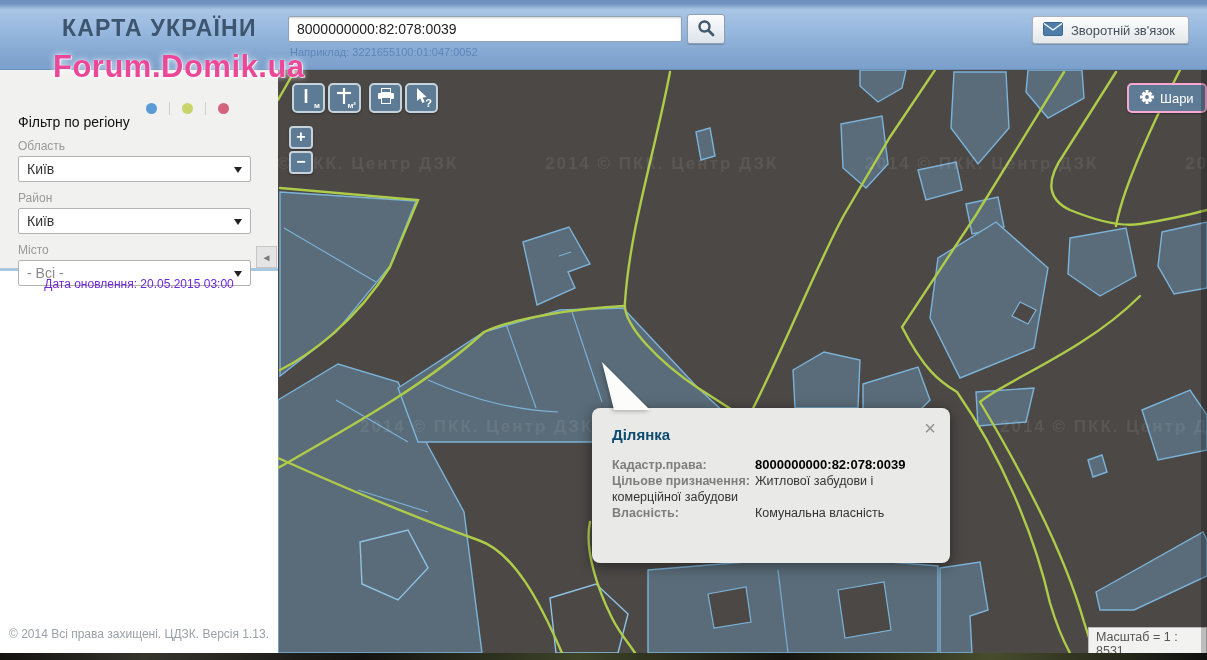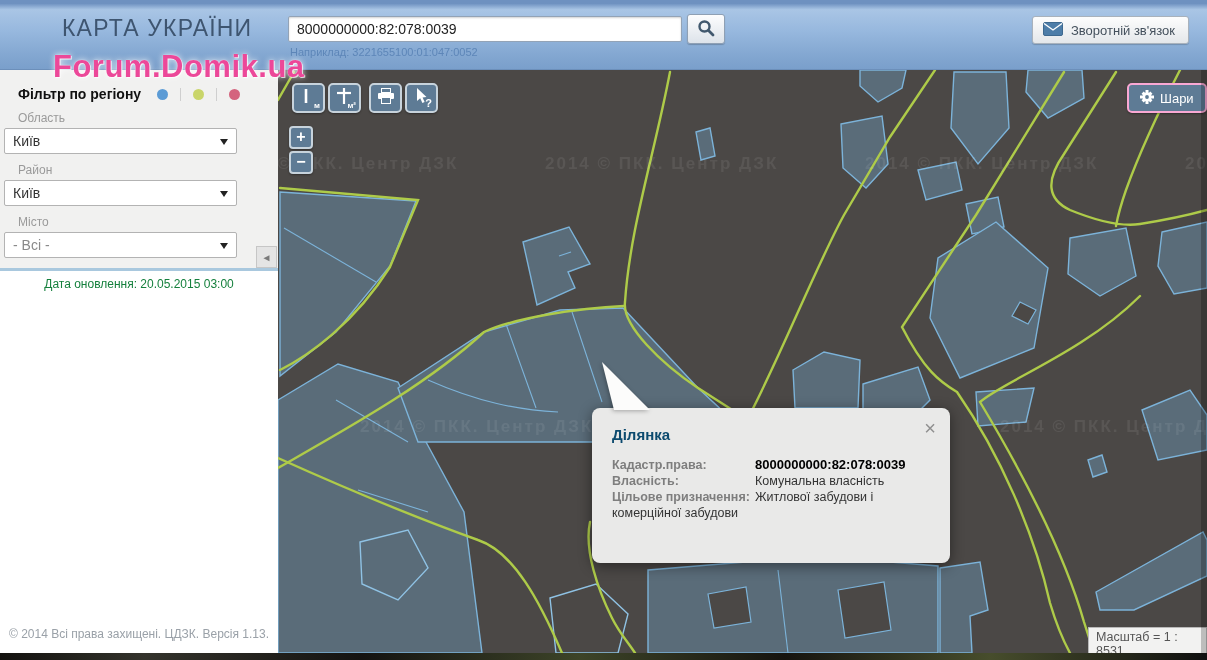--- a/index.html
+++ b/index.html
@@ -6,56 +6,56 @@
   html,body { width:1207px; height:660px; overflow:hidden; }
   body { font-family:"Liberation Sans","DejaVu Sans",sans-serif; background:#fff; }
   #app { position:relative; width:1207px; height:660px; overflow:hidden; background:#fff; }
 
   
   .header { position:absolute; left:0; top:0; width:1207px; height:70px; z-index:5;
     background:linear-gradient(180deg,#6e91c0 0%,#6e91c0 5%,#a9c5e5 14%,#97b8de 45%,#83a7d1 80%,#7a9fcb 100%);
     border-bottom:1px solid #6c8fba; }
   .logo { position:absolute; left:62px; top:14px; color:#3e5570; cursor:default; }
   .logo .l1 { font-size:15px; font-weight:600; letter-spacing:.6px; }
-  .logo .l2 { font-size:23px; font-weight:400; letter-spacing:1.2px; margin-top:1px; }
+  .logo .l2 { font-size:23px; font-weight:700; letter-spacing:1.2px; margin-top:1px; }
   .search-input { position:absolute; left:288px; top:16px; width:394px; height:26px;
     border:1px solid #93a3b6; border-radius:2px; padding:0 8px; font-size:14px; color:#222;
     font-family:"Liberation Sans","DejaVu Sans",sans-serif;
     box-shadow:inset 0 1px 2px rgba(0,0,0,.18); outline:none; }
   .search-btn { position:absolute; left:687px; top:14px; width:38px; height:30px;
     background:linear-gradient(180deg,#fdfdfe,#dde3ea); border:1px solid #8fa0b4; border-radius:3px;
     display:flex; align-items:center; justify-content:center; cursor:pointer;
     box-shadow:0 1px 1px rgba(0,0,0,.2); }
   .search-hint { position:absolute; left:290px; top:46px; font-size:11px; color:#5d86b8; }
   .feedback-btn { position:absolute; left:1032px; top:16px; height:28px; padding:0 13px 0 10px;
     background:linear-gradient(180deg,#fdfdfd,#e4e7ea); border:1px solid #a9b2bc; border-radius:3px;
     display:flex; align-items:center; gap:8px; font-size:13px; color:#44505c; cursor:pointer;
     box-shadow:0 1px 1px rgba(0,0,0,.18); }
 
   
   .sidebar { position:absolute; left:0; top:70px; width:278px; height:583px; background:#fff; z-index:5; }
   .filter-panel { position:absolute; left:0; top:0; width:278px; height:201px; background:#f1f1f0;
     border-bottom:3px solid #a9c8de; }
   .filter-head { display:flex; align-items:center; padding:16px 0 0 18px; }
-  .filter-title { font-size:14px; font-weight:bold; color:#111; }
+  .filter-title { font-size:14px; font-weight:normal; color:#111;margin-top:28px; }
   .dots { display:flex; align-items:center; margin-left:16px; gap:12px; }
   .dot { width:11px; height:11px; border-radius:50%; background:#999; }
   .sep { width:1px; height:13px; background:#cfcfcf; }
   .flabel { margin:9px 0 3px 18px; font-size:12px; color:#9a9a9a; }
-  .select { position:relative; margin-left:4px; width:233px; height:26px; background:#fff;
+  .select { position:relative; margin-left:18px; width:233px; height:26px; background:#fff;
     border:1px solid #b3b3b3; border-radius:2px; padding:4px 28px 0 8px; font-size:14px; color:#333;
     cursor:pointer; }
   .select.muted { color:#8a8a8a; }
   .sel-arrow { position:absolute; right:8px; top:10px; width:0; height:0;
     border-left:4px solid transparent; border-right:4px solid transparent; border-top:6px solid #222; }
   .collapse-btn { position:absolute; left:256px; top:176px; width:21px; height:22px;
     background:#e4e4e4; border:1px solid #c6c6c6; color:#7a7a7a; font-size:10px;
     display:flex; align-items:center; justify-content:center; cursor:pointer; }
   .update-date { position:absolute; left:0; top:207px; width:100%; text-align:center;
-    font-size:12px; color:#15803d; }
+    font-size:12px; color:#6d28d9; }
   .copyright { position:absolute; left:0; bottom:12px; width:100%; text-align:center;
     font-size:12px; color:#9aa1a8; }
 
   
   .map { position:absolute; left:278px; top:70px; width:929px; height:583px; overflow:hidden;
     background:#4b4846; z-index:1; }
   .map svg.canvas { position:absolute; left:0; top:0; }
   .pf { fill:#5a6c79; stroke:#7cb3d9; stroke-width:1.4; }
   .po { fill:none; stroke:#8fc2e4; stroke-width:1.4; }
   .pline { fill:none; stroke:#7cb3d9; stroke-width:1.1; }
@@ -298,24 +298,24 @@
     <polygon points="6,2 18,50 54,50" fill="#fcfcfb"></polygon>
   </svg>
 
   <div class="popup">
     <div class="popup-close">×</div>
     <div class="popup-title">Ділянка</div>
     <div class="prow">
       <span class="lbl">Кадастр.права:</span><span class="val strong">8000000000:82:078:0039</span>
     </div>
     <div class="prow">
+      <span class="lbl">Цільове призначення:</span><span class="val">Житлової забудови і комерційної забудови</span>
+    </div>
+    <div class="prow">
       <span class="lbl">Власність:</span><span class="val">Комунальна власність</span>
     </div>
-    <div class="prow">
-      <span class="lbl">Цільове призначення:</span><span class="val">Житлової забудови і комерційної забудови</span>
-    </div>
   </div>
 
   <div class="forum-wm">Forum.Domik.ua</div>
 
   <div class="bottom-strip"></div>
 
 </div>
 
 </body></html>

